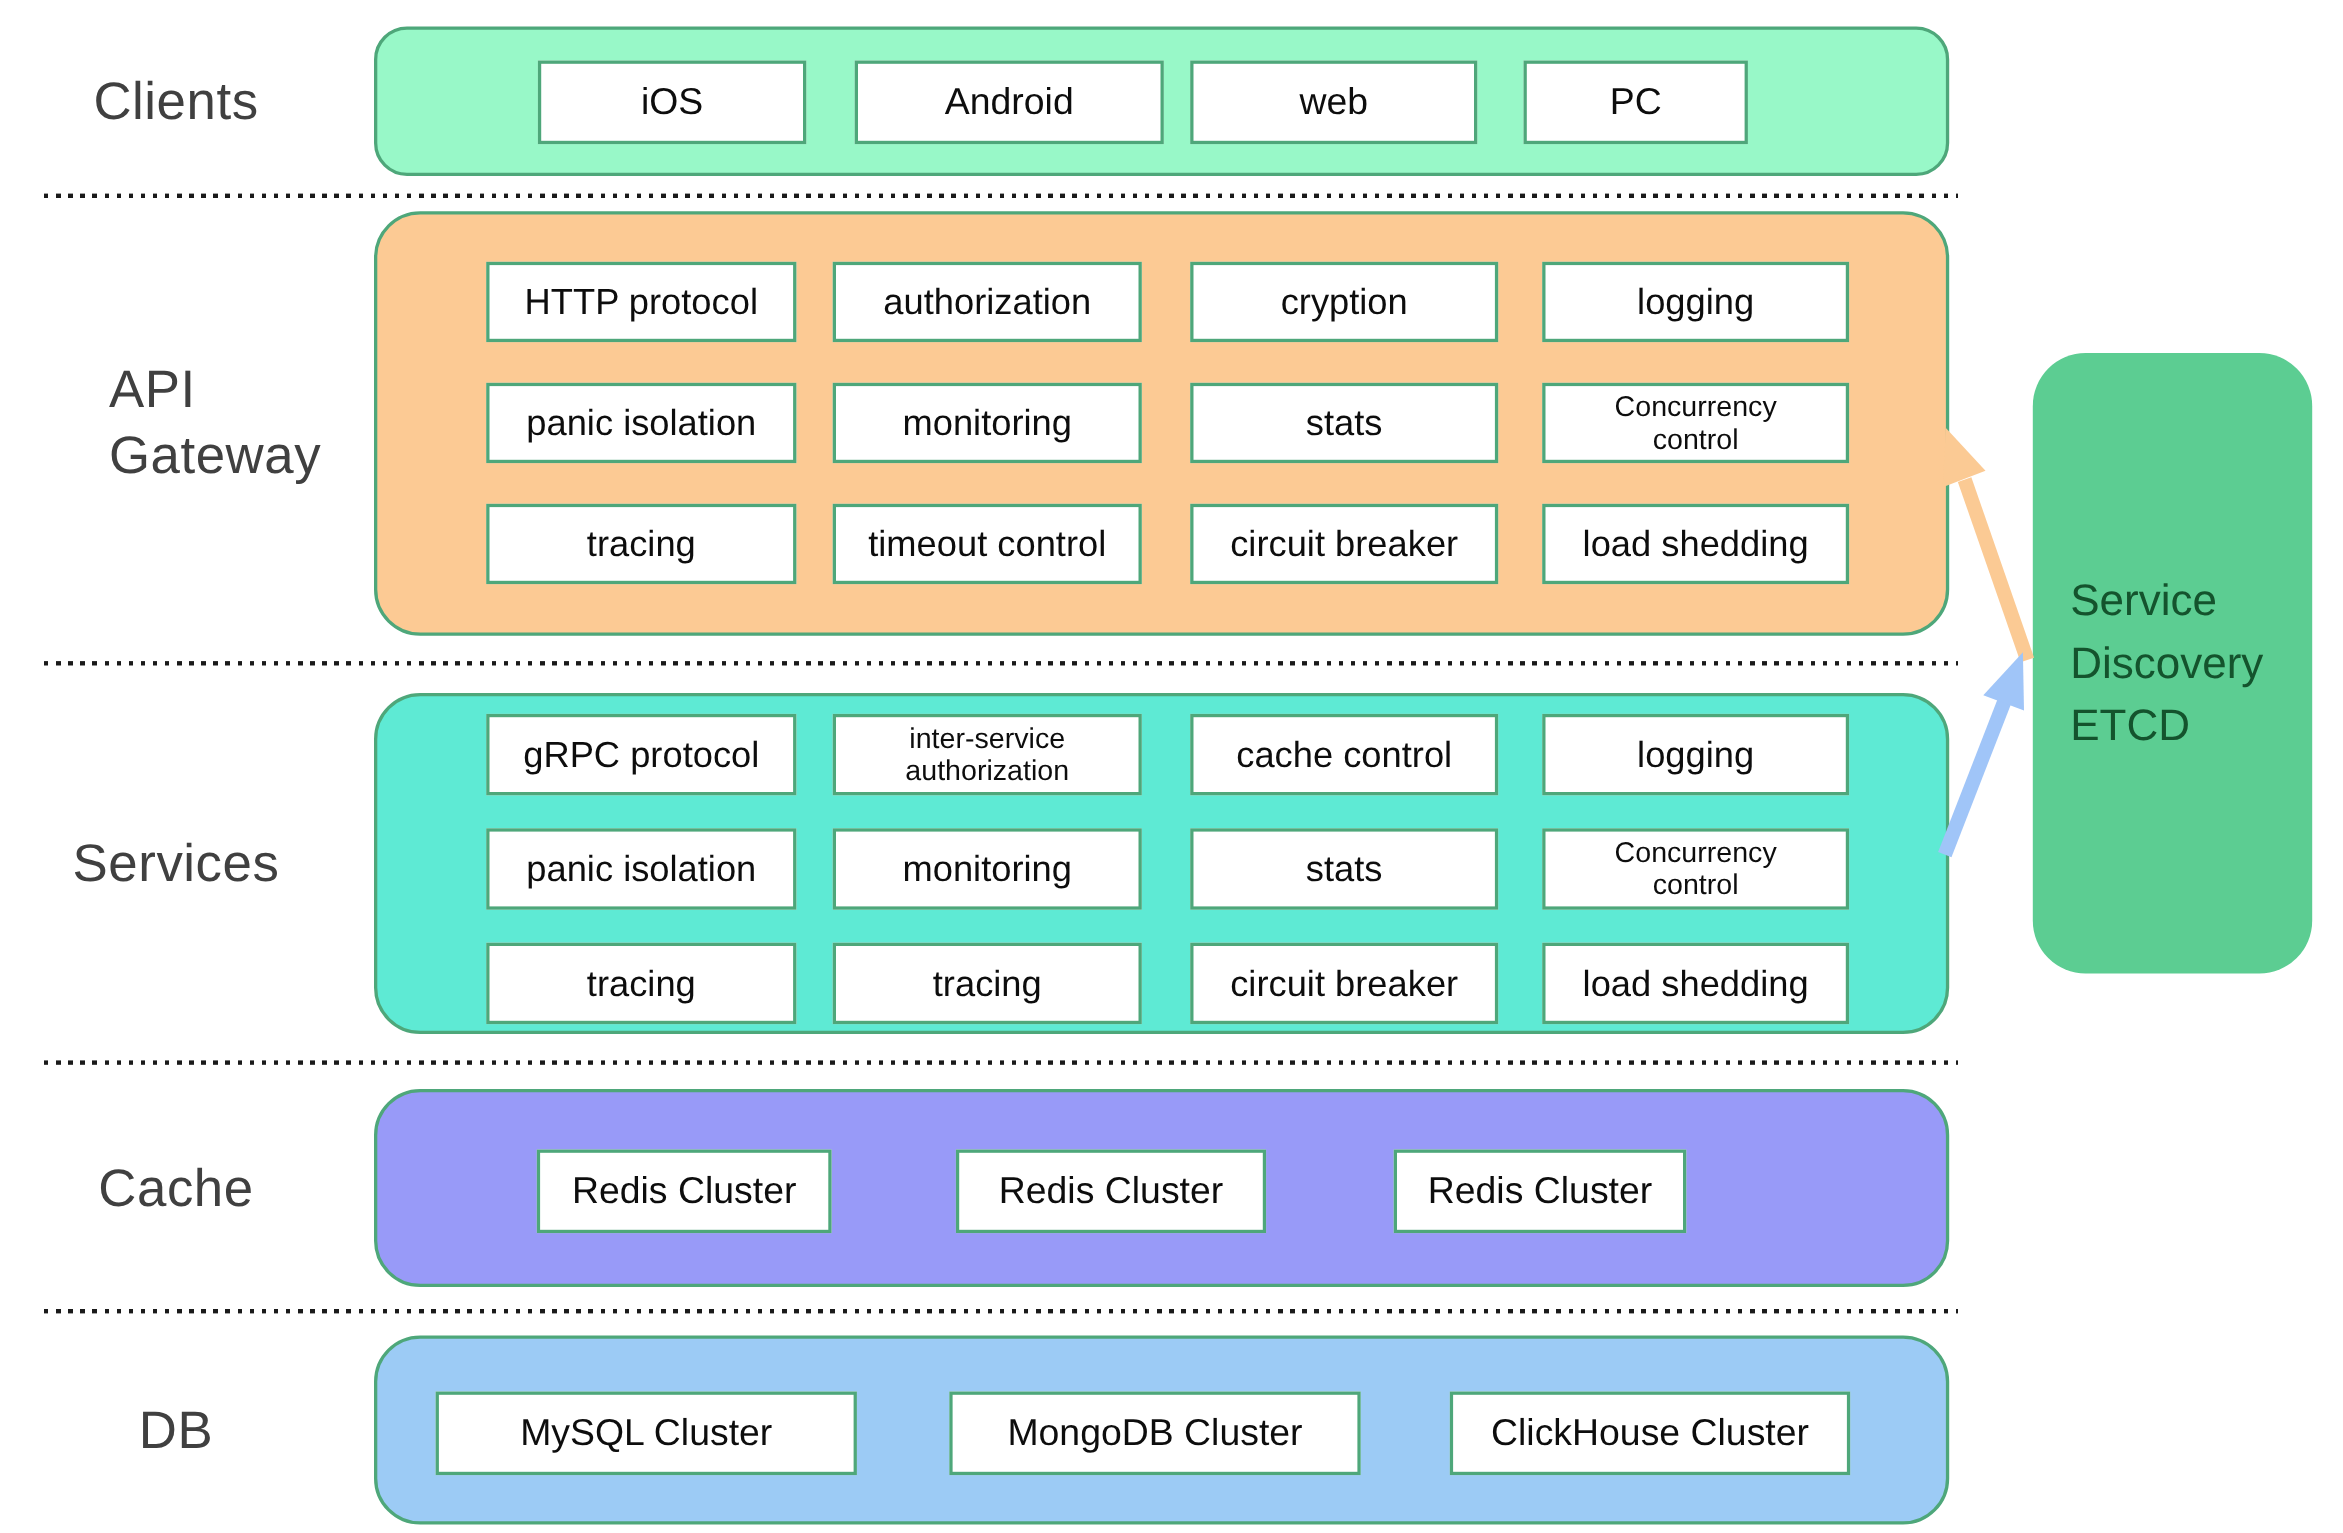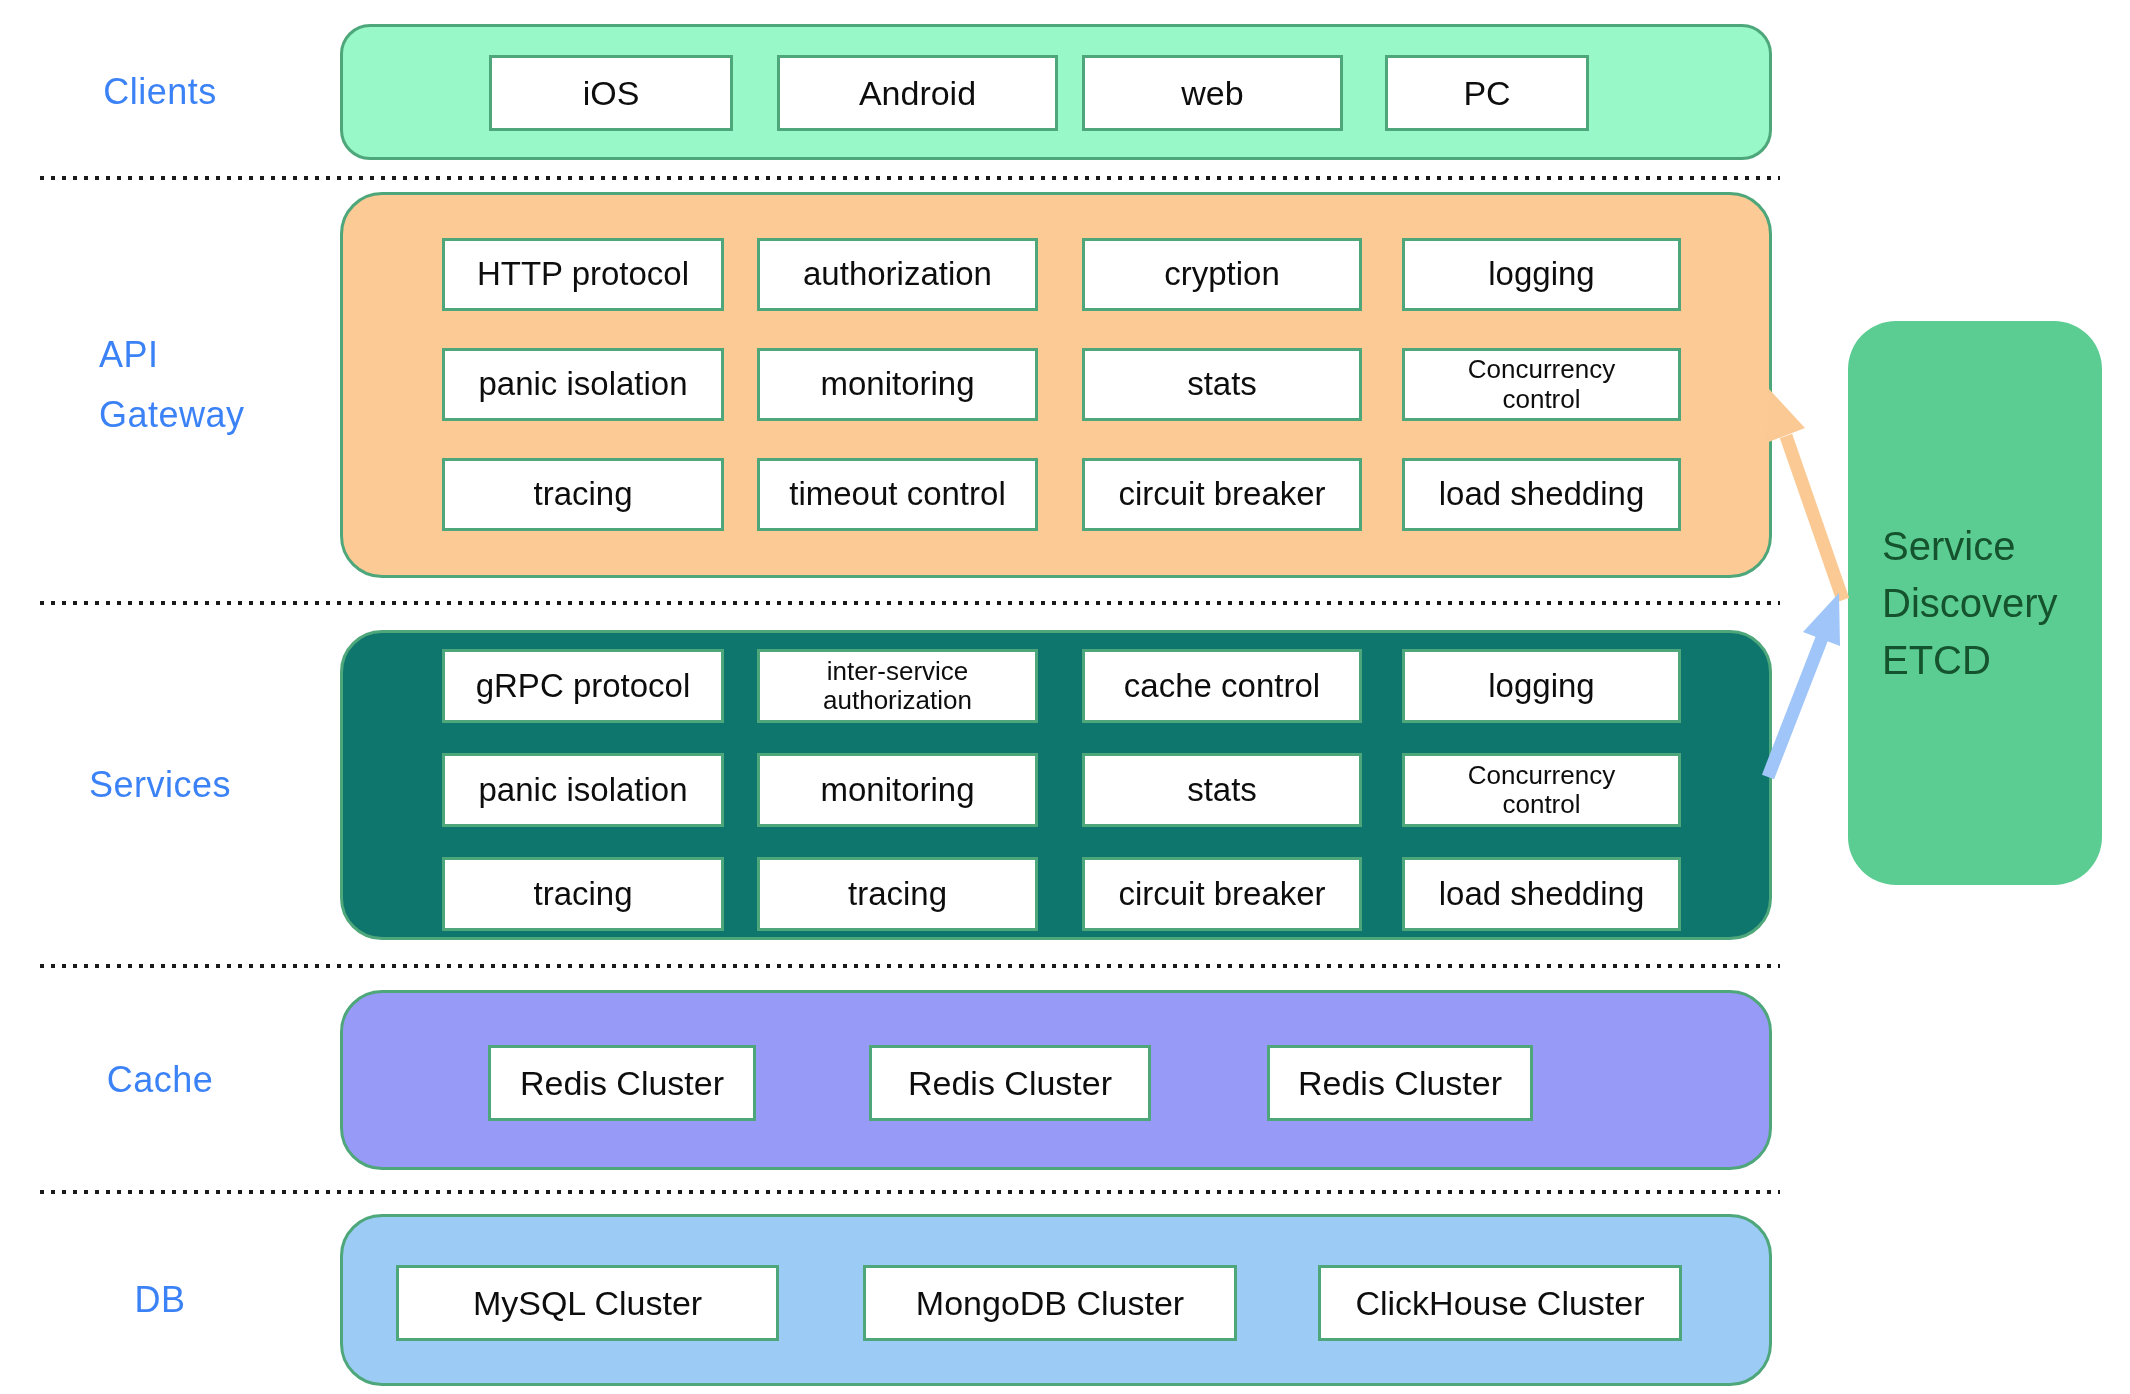--- a/index.html
+++ b/index.html
@@ -3,29 +3,29 @@
 <meta charset="utf-8">
 <style>
   html,body{margin:0;padding:0;background:#ffffff;}
   .canvas{
     position:relative;width:2130px;height:1394px;background:#ffffff;overflow:hidden;
     font-family:"Liberation Sans","DejaVu Sans",sans-serif;color:#111;
   }
   
   .tier-label{
     position:absolute;left:20px;width:280px;display:flex;align-items:center;justify-content:center;
-    font-size:36px;color:#3b82f6;letter-spacing:0.5px;
+    font-size:48px;color:#404040;letter-spacing:0.5px;
   }
   .tier-label.two-line{left:99px;width:300px;justify-content:flex-start;}
   .tier-label .lines{line-height:60px;text-align:left;}
   
   .band{position:absolute;left:340px;width:1432px;border:3px solid #4EA77A;border-radius:42px;box-sizing:border-box;}
   .band-clients{top:24px;height:136px;background:#98F8C8;border-radius:30px;}
   .band-api{top:192px;height:386px;background:#FCCA94;}
-  .band-services{top:630px;height:310px;background:#0f766e;}
+  .band-services{top:630px;height:310px;background:#5eead4;}
   .band-cache{top:990px;height:180px;background:#989AF8;}
   .band-db{top:1214px;height:172px;background:#9CCBF5;}
   
   .bx{
     position:absolute;background:#ffffff;border:3px solid #4EA77A;box-sizing:border-box;
     display:flex;align-items:center;justify-content:center;text-align:center;
     font-size:33px;color:#0d0d0d;white-space:pre-line;line-height:1.12;
   }
   .bx.small{font-size:26px;}
   .bx.big{font-size:34px;}

